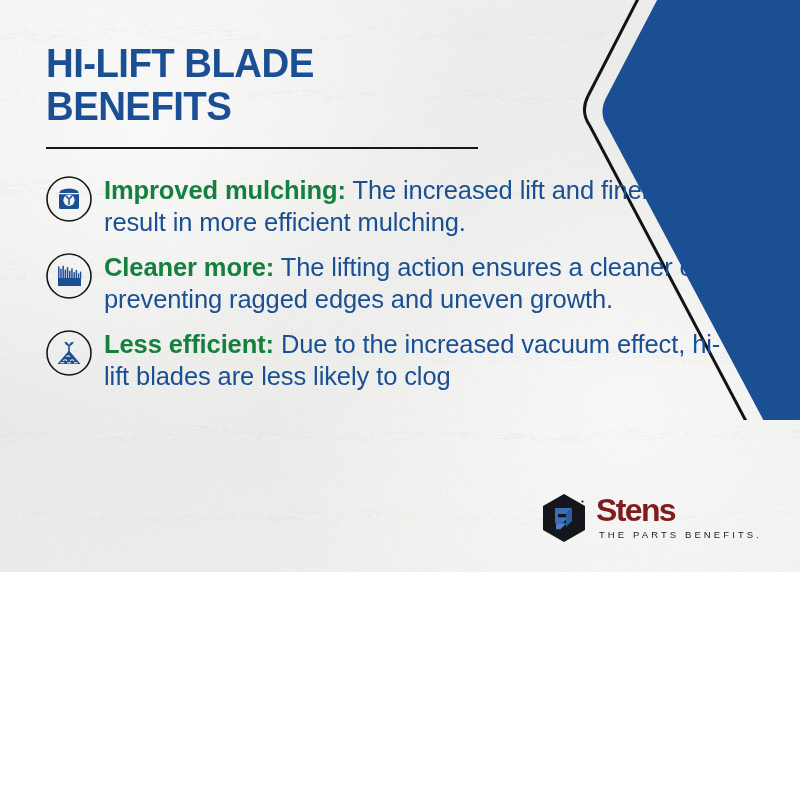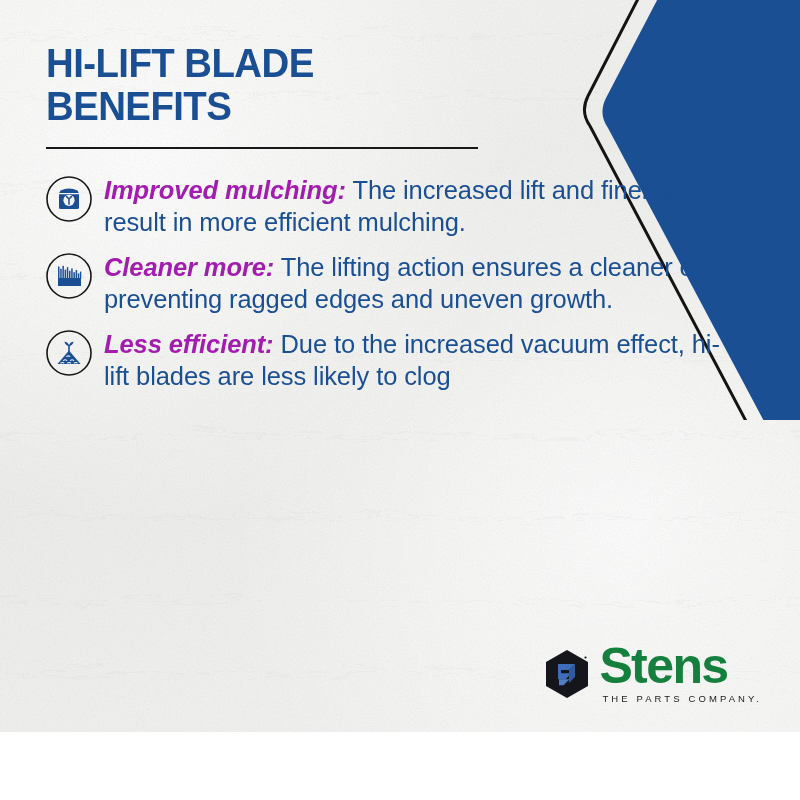--- a/index.html
+++ b/index.html
@@ -3,21 +3,21 @@
 <meta charset="utf-8">
 <style>
   html, body {
     margin: 0;
     padding: 0;
     background: #ffffff;
   }
   #poster {
     position: relative;
     width: 800px;
-    height: 732px;
+    height: 572px;
     overflow: hidden;
     background: #f1f1ef;
     font-family: "Liberation Sans", sans-serif;
   }
 
   
   .tex {
     position: absolute;
     inset: 0;
     pointer-events: none;
@@ -90,39 +90,38 @@
   .btext {
     flex: 1 1 auto;
     color: #1a4f93;
     font-size: 25.5px;
     line-height: 1.27;
     letter-spacing: -0.1px;
     padding-top: 2px;
   }
   .btext .lead {
     font-weight: bold;
-    color: #a21caf;
-    font-style: italic;
+    color: #15803d;
   }
   .btext .body { font-weight: normal; }
 
   
   .logo {
     position: absolute;
     right: 38px;
     bottom: 28px;
     display: flex;
     align-items: center;
   }
   .logo-mark { width: 52px; height: 52px; margin-right: 6px; }
   .logo-type { display: flex; flex-direction: column; }
   .logo-word {
-    font-size: 50px;
+    font-size: 32px;
     font-weight: bold;
-    color: #15803d;
+    color: #7f1d1d;
     line-height: 0.92;
     letter-spacing: -1.6px;
   }
   .logo-tag {
     font-size: 9.5px;
     color: #222222;
     letter-spacing: 3.1px;
     margin-top: 4px;
     margin-left: 3px;
     white-space: nowrap;
@@ -248,17 +247,17 @@
   <div class="logo">
     <svg class="logo-mark" viewBox="0 0 52 52">
       <polygon points="26,2 47,14 47,38 26,50 5,38 5,14" fill="#14161c"></polygon>
       <path d="M17 16 h17 l-6 6 h-8 v3.2 h10.5 l-6 6 H17 z" fill="#3d6fb8"></path>
       <path d="M34 16 v13 l-6 6 V22 z" fill="#2d5ca0"></path>
       <path d="M18 31.2 h10.5 l-6 6 H18 z" fill="#4f7fc4"></path>
       <circle cx="44.5" cy="9.5" r="1.1" fill="#14161c"></circle>
     </svg>
     <div class="logo-type">
       <div class="logo-word">Stens</div>
-      <div class="logo-tag">THE PARTS COMPANY.</div>
+      <div class="logo-tag">THE PARTS BENEFITS.</div>
     </div>
   </div>
 
 </div>
 
 </body></html>

